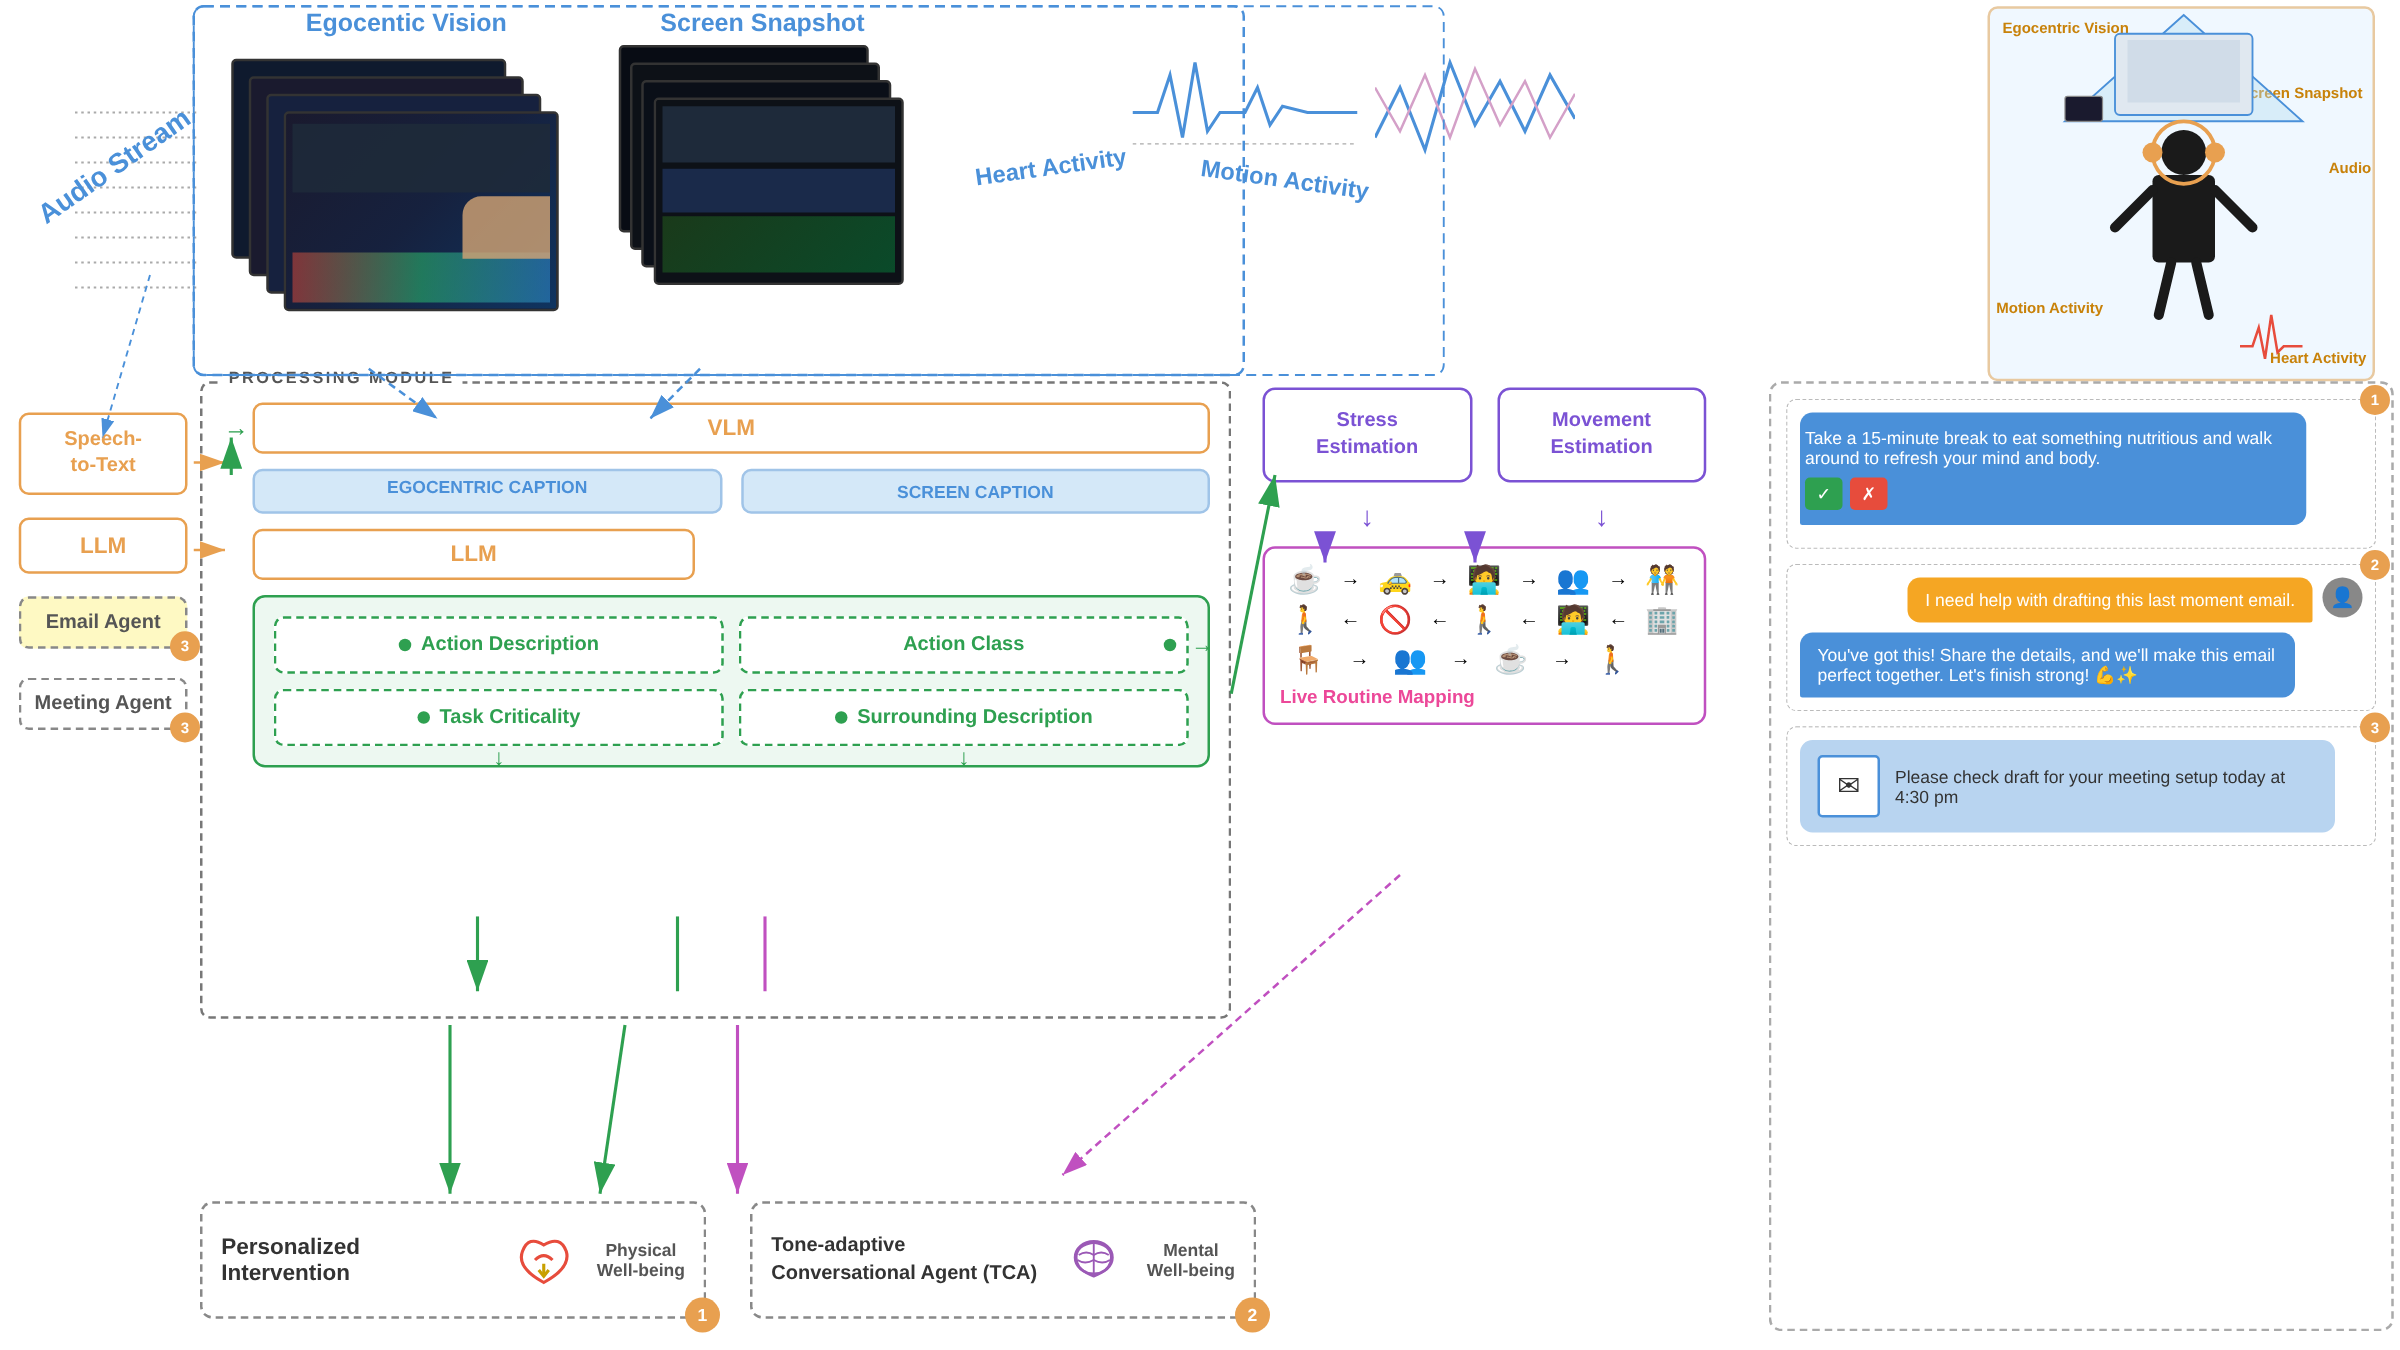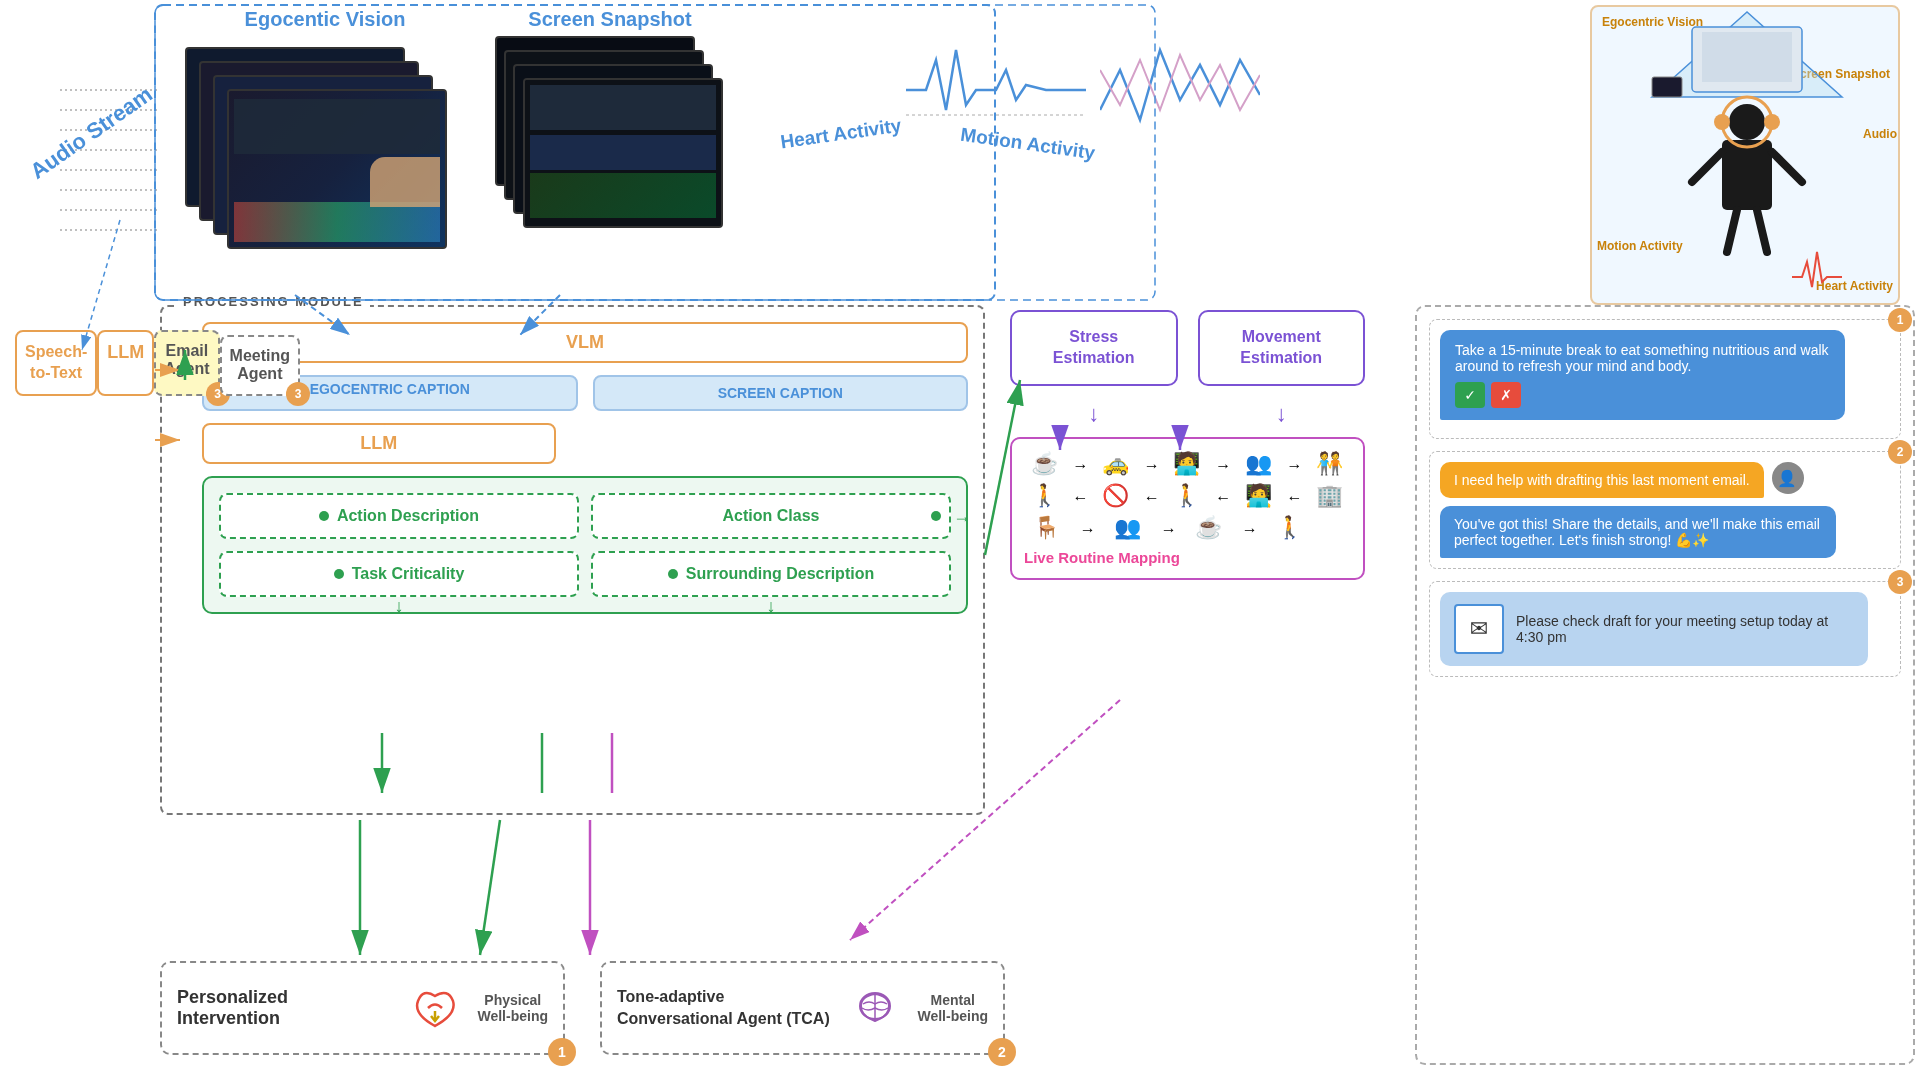--- a/index.html
+++ b/index.html
@@ -176,21 +176,21 @@
       <line x1="380" y1="0" x2="380" y2="60" stroke="#2ea050" stroke-width="2.5"></line>
       <line x1="450" y1="0" x2="450" y2="60" stroke="#c050c0" stroke-width="2.5"></line>
       <defs>
         <marker id="arrow-green" markerWidth="10" markerHeight="7" refX="10" refY="3.5" orient="auto">
           <polygon points="0 0, 10 3.5, 0 7" fill="#2ea050"></polygon>
         </marker>
       </defs>
     </svg>
   </div>
 
-  <div style="position:absolute; top:330px; left:15px; width:135px; display:flex; flex-direction:row; ">
+  <div style="position:absolute; top:330px; left:15px; width:135px; display:flex; flex-direction:column; gap:18px;">
     <div style="border:2px solid #e8a050; border-radius:8px; padding:10px 8px; text-align:center; font-size:16px; font-weight:bold; color:#e8a050; background:#fff; white-space:pre-line; line-height:1.3;">Speech-
 to-Text</div>
     <div style="border:2px solid #e8a050; border-radius:8px; padding:10px 8px; text-align:center; font-size:18px; font-weight:bold; color:#e8a050; background:#fff;">LLM</div>
     <div style="border:2.5px dashed #888; border-radius:8px; padding:10px 8px; text-align:center; font-size:16px; font-weight:bold; color:#555; background:#fef9c3; position:relative;">
       <span>Email
 Agent</span>
       <div style="position:absolute; bottom:-12px; right:-12px; width:24px; height:24px; background:#e8a050; border-radius:50%; color:#fff; font-size:12px; font-weight:bold; display:flex; align-items:center; justify-content:center;">3</div>
     </div>
     <div style="border:2.5px dashed #888; border-radius:8px; padding:10px 8px; text-align:center; font-size:16px; font-weight:bold; color:#555; background:#fff; position:relative; margin-top:5px;">
       <span>Meeting
@@ -292,33 +292,33 @@
       <div style="font-size:14px; font-weight:bold; color:#555; text-align:center; white-space:pre-line;">Mental
 Well-being</div>
       <div style="position:absolute; bottom:-13px; right:-13px; width:28px; height:28px; background:#e8a050; border-radius:50%; color:#fff; font-size:14px; font-weight:bold; display:flex; align-items:center; justify-content:center;">2</div>
     </div>
   </div>
 
   <div style="position:absolute; top:305px; right:5px; width:500px; height:760px; border:2px dashed #aaa; border-radius:10px; padding:12px; display:flex; flex-direction:column; gap:12px;">
 
     <div style="border:1.5px dashed #bbb; border-radius:8px; padding:10px; position:relative;">
       <div style="position:absolute; top:-12px; right:-12px; width:24px; height:24px; background:#e8a050; border-radius:50%; color:#fff; font-size:12px; font-weight:bold; display:flex; align-items:center; justify-content:center;">1</div>
-      <div style="background:#4a90d9; color:#fff; border-radius:10px 10px 10px 2px; padding:12px 15px; font-size:14px; max-width:90%; margin-bottom:8px;">
+      <div style="background:#4a90d9; color:#fff; border-radius:10px 10px 10px 2px; padding:12px 4px; font-size:14px; max-width:90%; margin-bottom:8px;">
         <span>Take a 15-minute break to eat something nutritious and walk around to refresh your mind and body.</span>
         <div style="display:flex; gap:6px; margin-top:8px;">
           <button style="background:#2ea050; border:none; border-radius:4px; color:#fff; width:30px; height:26px; font-size:14px; cursor:pointer;">✓</button>
           <button style="background:#e74c3c; border:none; border-radius:4px; color:#fff; width:30px; height:26px; font-size:14px; cursor:pointer;">✗</button>
         </div>
       </div>
     </div>
 
     <div style="border:1.5px dashed #bbb; border-radius:8px; padding:10px; position:relative; display:flex; flex-direction:column;">
       <div style="position:absolute; top:-12px; right:-12px; width:24px; height:24px; background:#e8a050; border-radius:50%; color:#fff; font-size:12px; font-weight:bold; display:flex; align-items:center; justify-content:center;">2</div>
 
-      <div style="display:flex; align-items:flex-start; gap:8px; margin-bottom:8px;">
+      <div style="display:flex; align-items:flex-start; justify-content:flex-end; gap:8px; margin-bottom:8px;">
         <div style="background:#f5a623; color:#fff; border-radius:10px 10px 2px 10px; padding:10px 14px; font-size:14px; max-width:75%;">
           <span>I need help with drafting this last moment email.</span>
         </div>
         <div style="width:32px; height:32px; background:#888; border-radius:50%; display:flex; align-items:center; justify-content:center; color:#fff; font-size:16px; flex-shrink:0;">👤</div>
       </div>
 
       <div style="background:#4a90d9; color:#fff; border-radius:10px 10px 10px 2px; padding:10px 14px; font-size:14px; max-width:88%;">
         <span>You've got this! Share the details, and we'll make this email perfect together. Let's finish strong! 💪✨</span>
       </div>
     </div>

